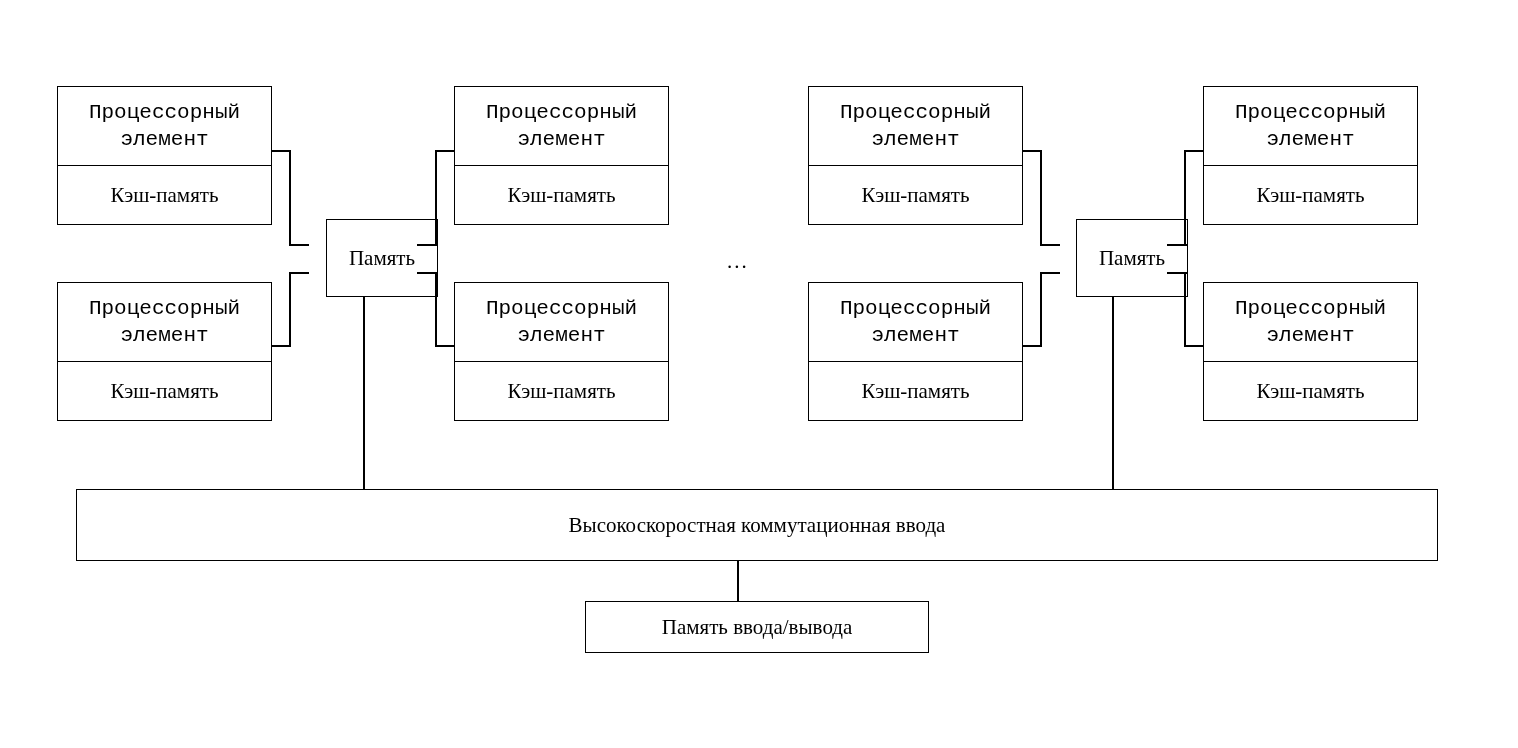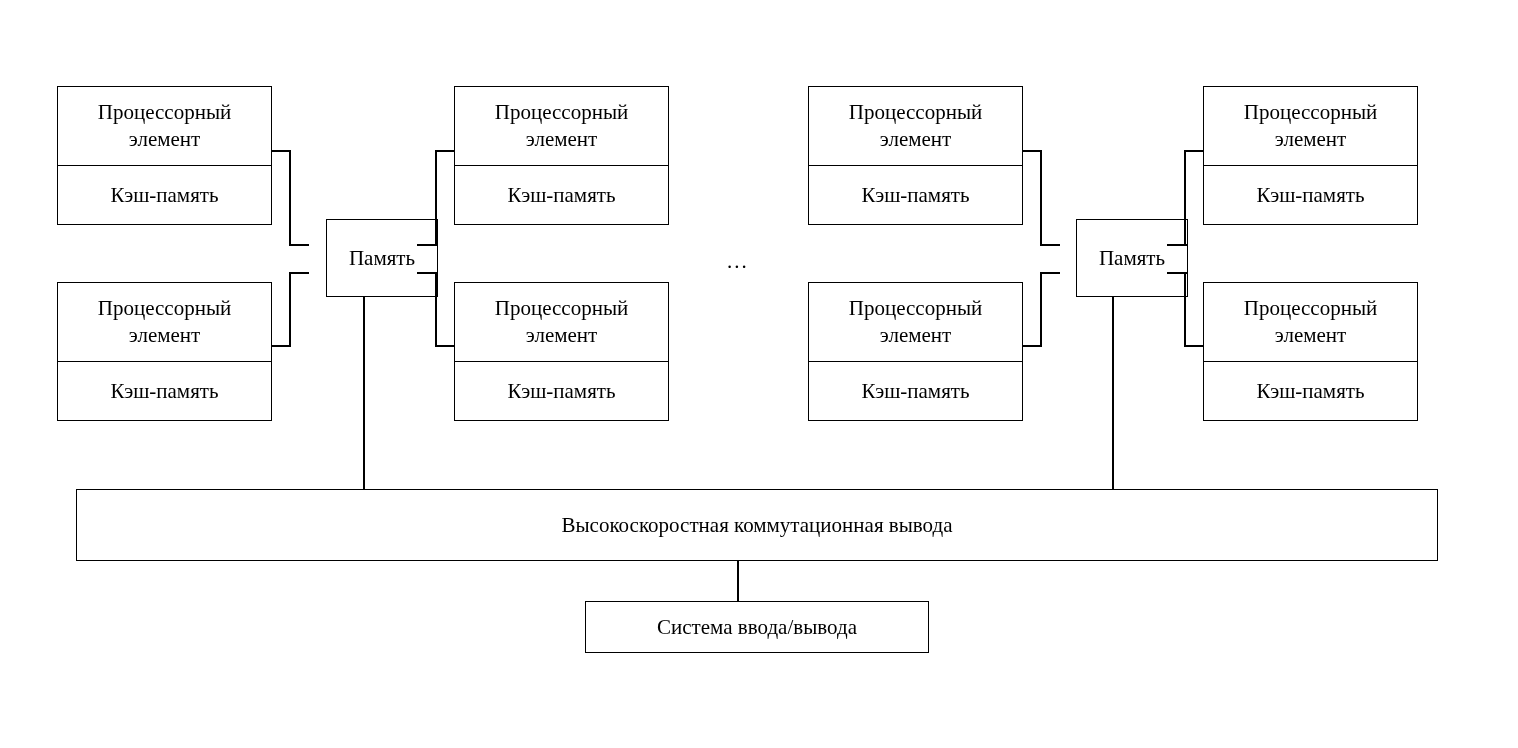--- a/index.html
+++ b/index.html
@@ -41,20 +41,21 @@
     box-sizing: border-box;
     border: 1.5px solid #000000;
     background: #ffffff;
     display: flex;
     align-items: center;
     justify-content: center;
     text-align: center;
     font-size: 21px;
     line-height: 1.3;
     padding: 0 6px;
+    font-family: Liberation Mono, monospace;
   }
   .pe-bottom {
     position: absolute;
     left: 0;
     top: 79px;
     width: 100%;
     height: 60px;
     box-sizing: border-box;
     border: 1.5px solid #000000;
     background: #ffffff;
@@ -173,22 +174,22 @@
   <div class="line v-line" style="left:1184px; top:150px; height:95px;"></div>
   <div class="line h-line" style="left:1167px; top:244px; width:20px;"></div>
 
   <div class="line h-line" style="left:1184px; top:345px; width:20px;"></div>
   <div class="line v-line" style="left:1184px; top:272px; height:75px;"></div>
   <div class="line h-line" style="left:1167px; top:272px; width:20px;"></div>
 
   <div class="line v-line" style="left:1112px; top:296px; height:194px;"></div>
 
   <div class="node bus" style="left:57px; top:489px; width:1362px; height:72px;">
-    <span>Высокоскоростная коммутационная вывода</span>
+    <span>Высокоскоростная коммутационная ввода</span>
   </div>
 
   <div class="line v-line" style="left:737px; top:560px; height:42px;"></div>
 
   <div class="node io" style="left:566px; top:601px; width:344px; height:52px;">
-    <span>Система ввода/вывода</span>
+    <span>Память ввода/вывода</span>
   </div>
 
 </div>
 
 </body></html>

